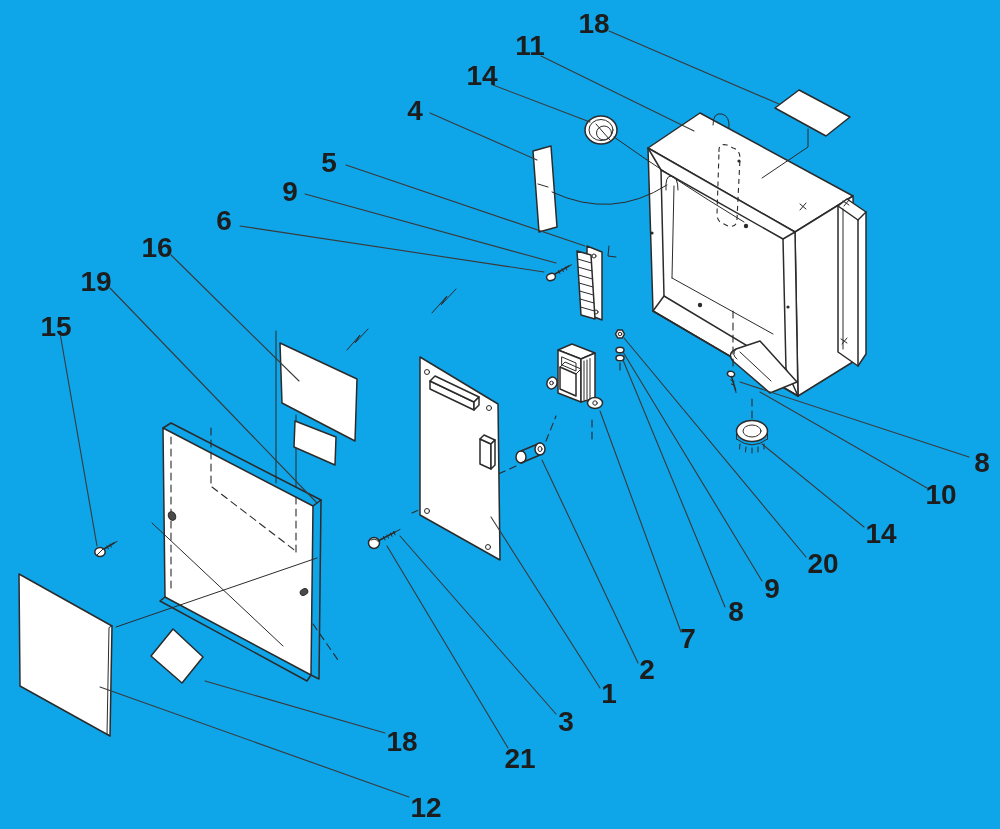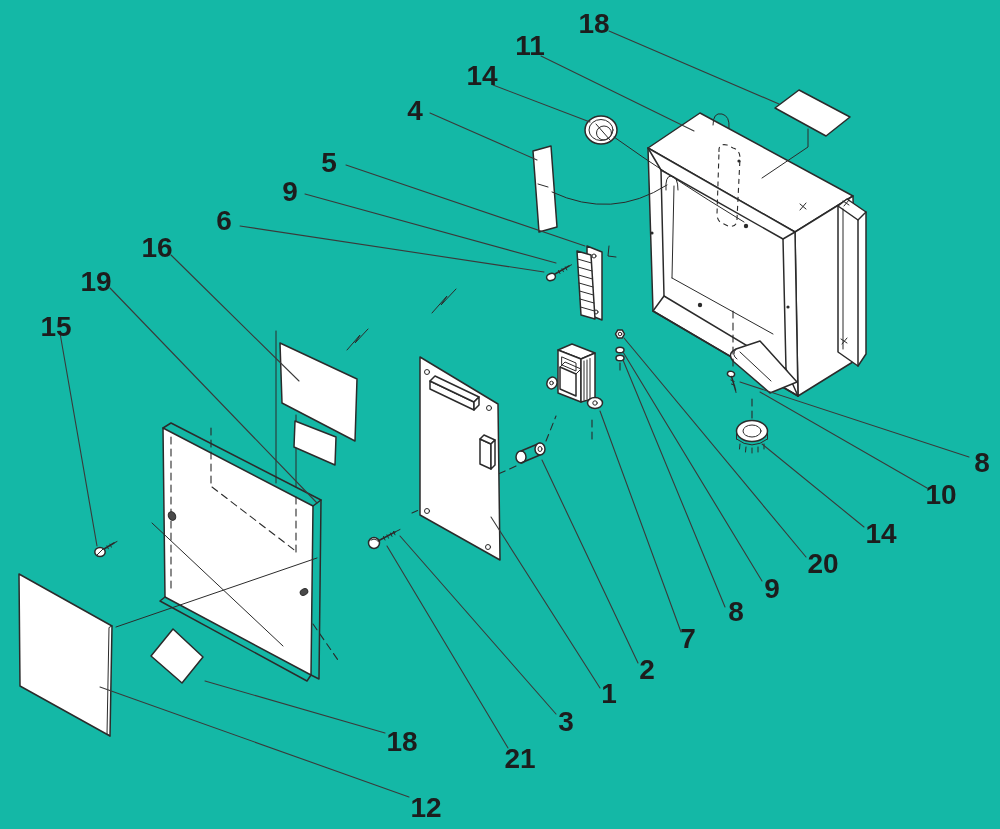--- a/index.html
+++ b/index.html
@@ -1,16 +1,16 @@
 <!DOCTYPE html>
 <html><head>
 <meta charset="utf-8">
 <style>
   html,body{margin:0;padding:0;background:#ffffff;}
-  #stage{width:1000px;height:829px;position:relative;background:#14b8a6;overflow:hidden;}
+  #stage{width:1000px;height:829px;position:relative;background:#0ea5e9;overflow:hidden;}
   svg{display:block;}
   .ln{fill:none;stroke:#2b2b2b;stroke-width:1.5;stroke-linecap:round;stroke-linejoin:round;}
   .fw{fill:#ffffff;stroke:#2b2b2b;stroke-width:1.5;stroke-linejoin:round;}
   .thin{fill:none;stroke:#2b2b2b;stroke-width:1;stroke-linecap:round;}
   .leader{fill:none;stroke:#3a3a3a;stroke-width:1.1;stroke-linecap:round;}
   .dash{fill:none;stroke:#2b2b2b;stroke-width:1.1;stroke-dasharray:7 5;stroke-linecap:round;}
   .dashf{fill:none;stroke:#2b2b2b;stroke-width:1.1;stroke-dasharray:5 4;}
   .dot{fill:#2b2b2b;stroke:none;}
   .hole{fill:#4a4a4a;stroke:#2b2b2b;stroke-width:1;}
   .lbl{font-family:"Liberation Sans","DejaVu Sans",sans-serif;font-size:28px;font-weight:700;fill:#1d1d1d;}

